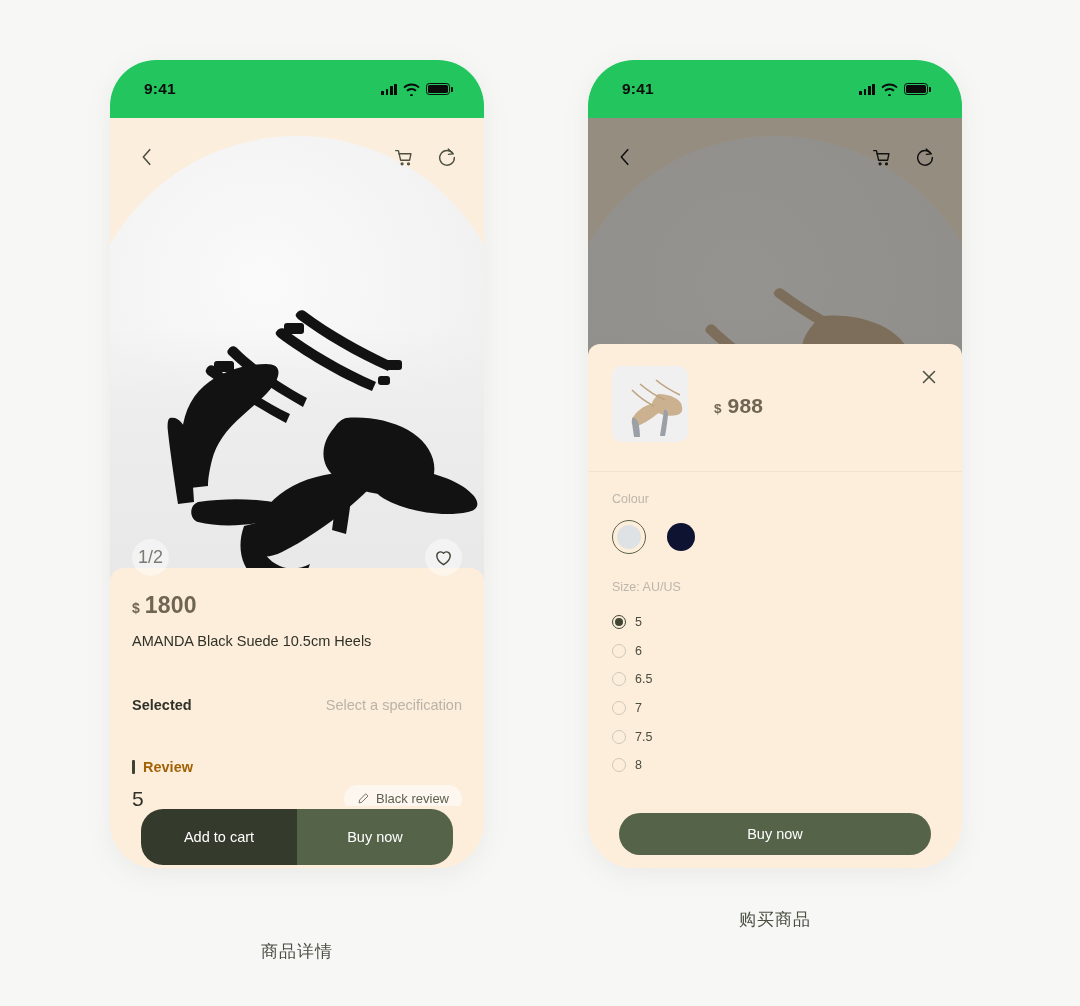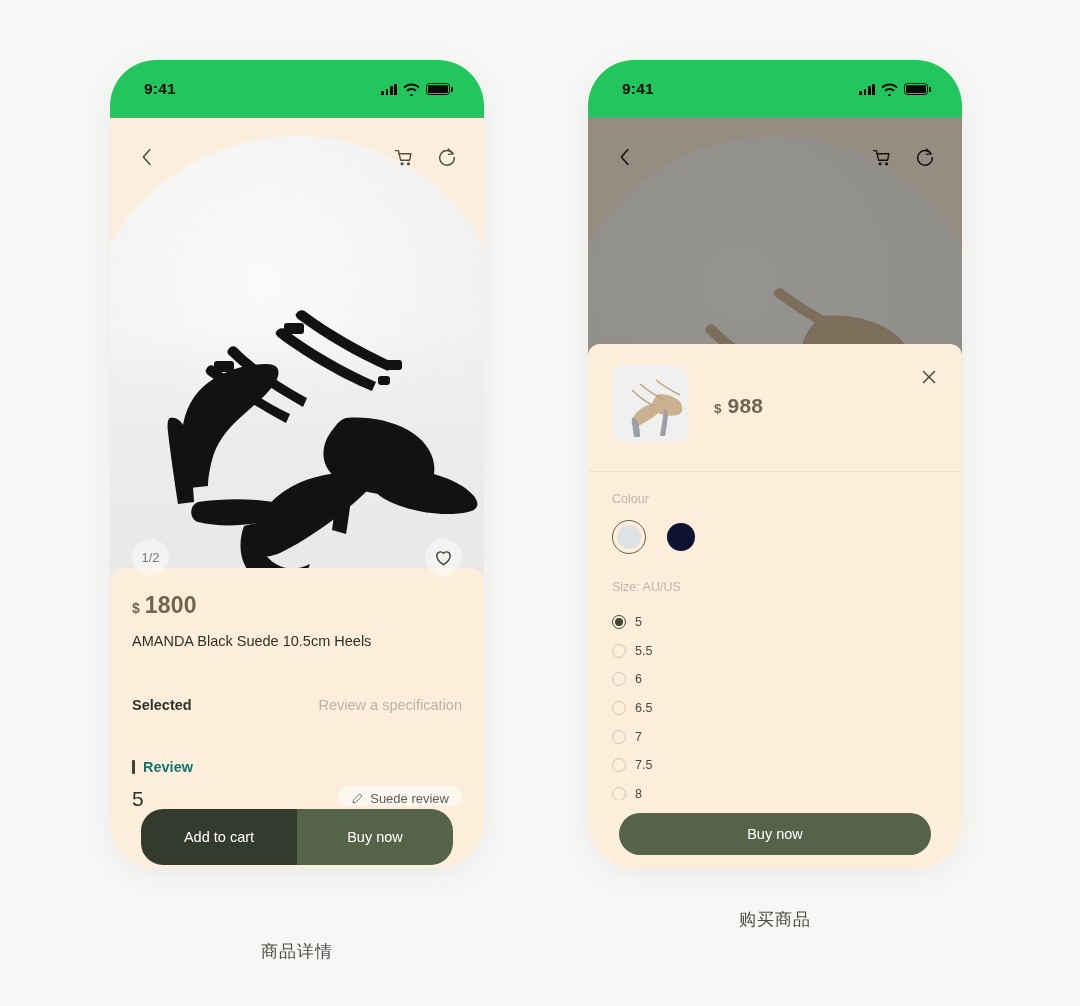--- a/index.html
+++ b/index.html
@@ -145,21 +145,21 @@
     display: flex;
     align-items: center;
     justify-content: space-between;
     z-index: 6;
   }
   .pager {
     width: 37px; height: 37px;
     border-radius: 50%;
     background: rgba(255,255,255,0.46);
     display: flex; align-items: center; justify-content: center;
-    font-size: 13px; color: #7b7b74;
+    font-size: 18px; color: #7b7b74;
   }
   .wish {
     width: 37px; height: 37px;
     border-radius: 50%;
     background: rgba(255,255,255,0.46);
     display: flex; align-items: center; justify-content: center;
     color: #3e4234;
   }
   .wish svg { width: 21px; height: 21px; }
 
@@ -197,21 +197,21 @@
   .spec-label { font-size: 14.5px; font-weight: bold; color: #2f3128; }
   .spec-value { font-size: 14.5px; color: #b9b3a8; }
 
   .review-head {
     margin-top: 46px;
     display: flex;
     align-items: center;
     gap: 8px;
   }
   .review-bar { width: 3px; height: 14px; background: #3e4234; border-radius: 1px; }
-  .review-title { font-size: 14.5px; font-weight: bold; color: #0f766e; }
+  .review-title { font-size: 14.5px; font-weight: bold; color: #a16207; }
   .review-row {
     margin-top: 10px;
     display: flex;
     align-items: center;
     justify-content: space-between;
   }
   .review-count { font-size: 21px; color: #2f3128; }
   .enter-review {
     display: flex; align-items: center; gap: 6px;
     background: rgba(255,255,255,0.55);
@@ -465,34 +465,34 @@
 
       <div class="info-card">
         <div class="price-row">
           <span class="cur">$</span>
           <span class="amount">1800</span>
         </div>
         <div class="prod-title">AMANDA Black Suede 10.5cm Heels</div>
 
         <div class="spec-row">
           <span class="spec-label">Selected</span>
-          <span class="spec-value">Review a specification</span>
+          <span class="spec-value">Select a specification</span>
         </div>
 
         <div class="review-head">
           <span class="review-bar"></span>
           <span class="review-title">Review</span>
         </div>
         <div class="review-row">
           <span class="review-count">5</span>
           <span class="enter-review">
             <svg viewBox="0 0 24 24" fill="none" stroke="currentColor" stroke-width="1.6" stroke-linecap="round" stroke-linejoin="round">
               <path d="M16.5 3.8l3.7 3.7L8.4 19.2l-4.6.9.9-4.6z"></path>
             </svg>
-            <span>Suede review</span>
+            <span>Black review</span>
           </span>
         </div>
       </div>
 
       <div class="bottom-bar">
         <div class="dual-btn">
           <div class="btn-cart">Add to cart</div>
           <div class="btn-buy">Buy now</div>
         </div>
       </div>
@@ -600,24 +600,20 @@
           </div>
 
           <div class="sec-label">Size: AU/US</div>
           <div class="size-list">
             <div class="size-item sel">
               <span class="radio"></span>
               <span class="size-text">5</span>
             </div>
             <div class="size-item">
               <span class="radio"></span>
-              <span class="size-text">5.5</span>
-            </div>
-            <div class="size-item">
-              <span class="radio"></span>
               <span class="size-text">6</span>
             </div>
             <div class="size-item">
               <span class="radio"></span>
               <span class="size-text">6.5</span>
             </div>
             <div class="size-item">
               <span class="radio"></span>
               <span class="size-text">7</span>
             </div>

